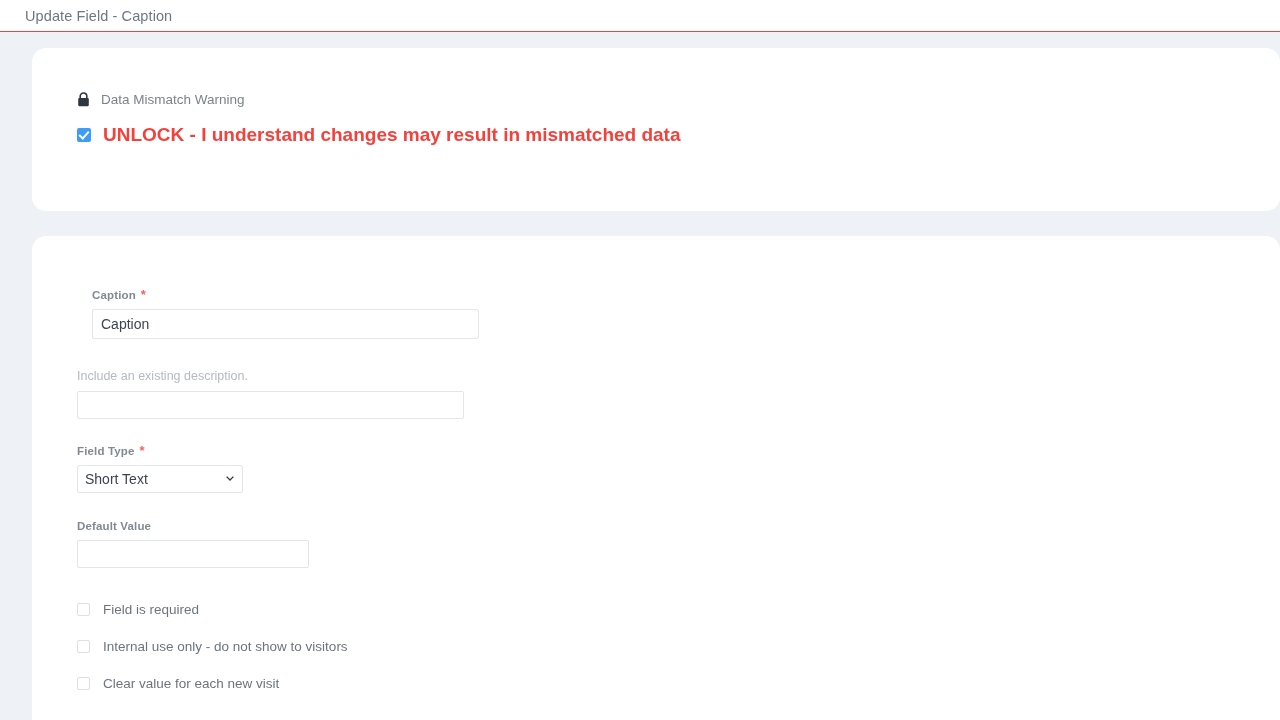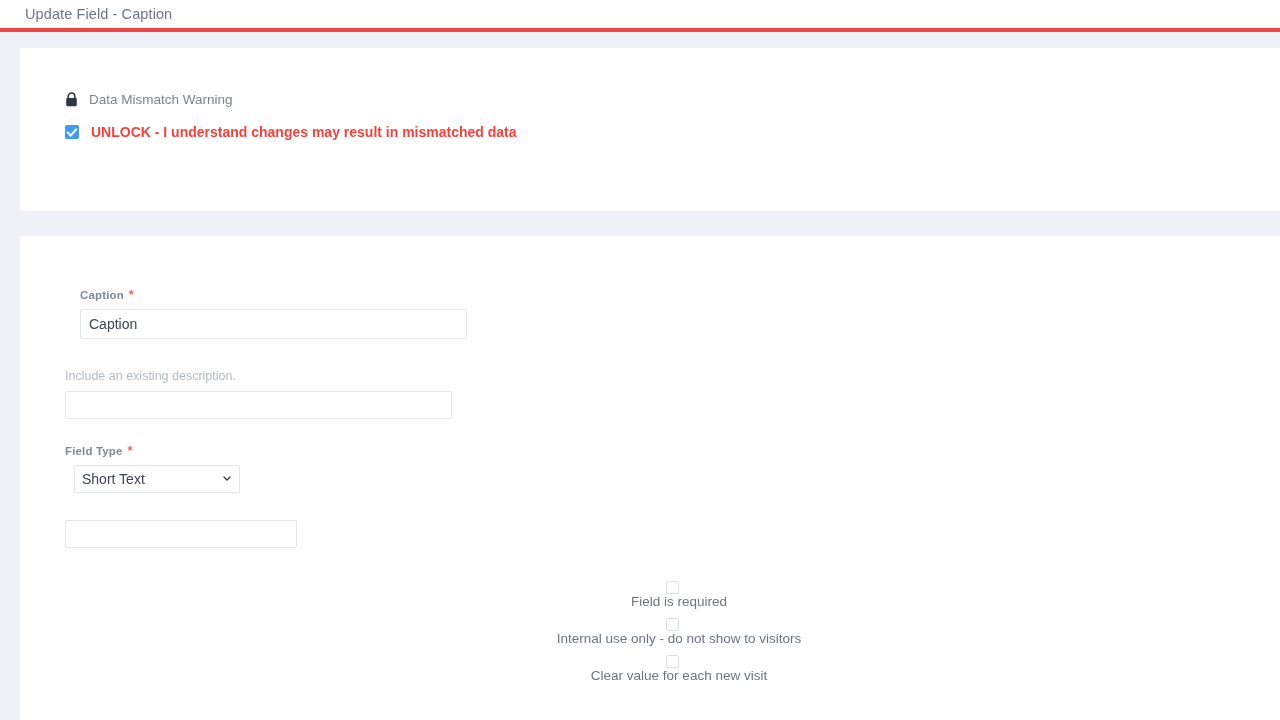--- a/index.html
+++ b/index.html
@@ -20,38 +20,39 @@
     background: #eef1f6;
   }
 
   
   .page-header {
     position: absolute;
     left: 0; top: 0;
     width: 1280px;
     height: 32px;
     background: #ffffff;
-    border-bottom: 4px solid #ef4444;
+    border-bottom: 1px solid #ef4444;
     display: flex;
     align-items: center;
   }
   .page-header-title {
     margin-left: 25px;
     font-size: 14.5px;
     color: #6b7785;
     letter-spacing: 0.1px;
     white-space: nowrap;
   }
 
   
   .card {
     position: absolute;
-    left: 20px;
+    left: 32px;
     right: 0;
     background: #ffffff;
+    border-radius: 14px;
   }
   .card-warning {
     top: 48px;
     height: 163px;
     padding: 42px 0 0 45px;
   }
   .card-form {
     top: 236px;
     bottom: -220px;
     padding: 53px 0 0 45px;
@@ -103,21 +104,21 @@
     left: 4px;
     top: 1px;
     width: 4px;
     height: 8px;
     border: solid #ffffff;
     border-width: 0 2px 2px 0;
     transform: rotate(42deg);
   }
   .unlock-label {
     margin-left: 12px;
-    font-size: 14px;
+    font-size: 19px;
     font-weight: bold;
     color: #f4413c;
     white-space: nowrap;
   }
 
   
   .field-group { margin-bottom: 0; }
 
   .field-label {
     font-size: 11.5px;
@@ -154,21 +155,20 @@
   }
   .w-caption { width: 387px; }
   .w-desc    { width: 387px; height: 28px; }
   .w-default { width: 232px; height: 28px; }
 
   .select-box {
     position: relative;
     margin-top: 8px;
     width: 166px;
     height: 28px;
-    margin-left: 9px;
   }
   .select-box select {
     -webkit-appearance: none;
     -moz-appearance: none;
     appearance: none;
     width: 166px;
     height: 28px;
     background: #ffffff;
     border: 1px solid #e3e5e8;
     border-radius: 2px;
@@ -194,21 +194,20 @@
   .gap-type     { margin-top: 26px; }
   .gap-default  { margin-top: 27px; }
 
   
   .option-list { margin-top: 33px; }
   .option-row {
     display: flex;
     align-items: center;
     height: 16px;
     margin-bottom: 21px;
-    flex-direction: column;
   }
   .cb-empty {
     width: 13px;
     height: 13px;
     border: 1px solid #dcdfe3;
     border-radius: 2px;
     background: #ffffff;
     flex: 0 0 auto;
   }
   .option-label {
@@ -273,20 +272,23 @@
         </select>
         <span class="select-chevron">
           <svg width="8" height="5" viewBox="0 0 8 5">
             <path d="M0.6 0.6 L4 4 L7.4 0.6" fill="none" stroke="#33383f" stroke-width="1.3"></path>
           </svg>
         </span>
       </div>
     </div>
 
     <div class="field-group gap-default">
+      <div class="field-label">
+        <span>Default Value</span>
+      </div>
       <input class="text-input w-default" type="text" value="" style="">
     </div>
 
     <div class="option-list">
 
       <div class="option-row">
         <span class="cb-empty"></span>
         <span class="option-label">Field is required</span>
       </div>
 

